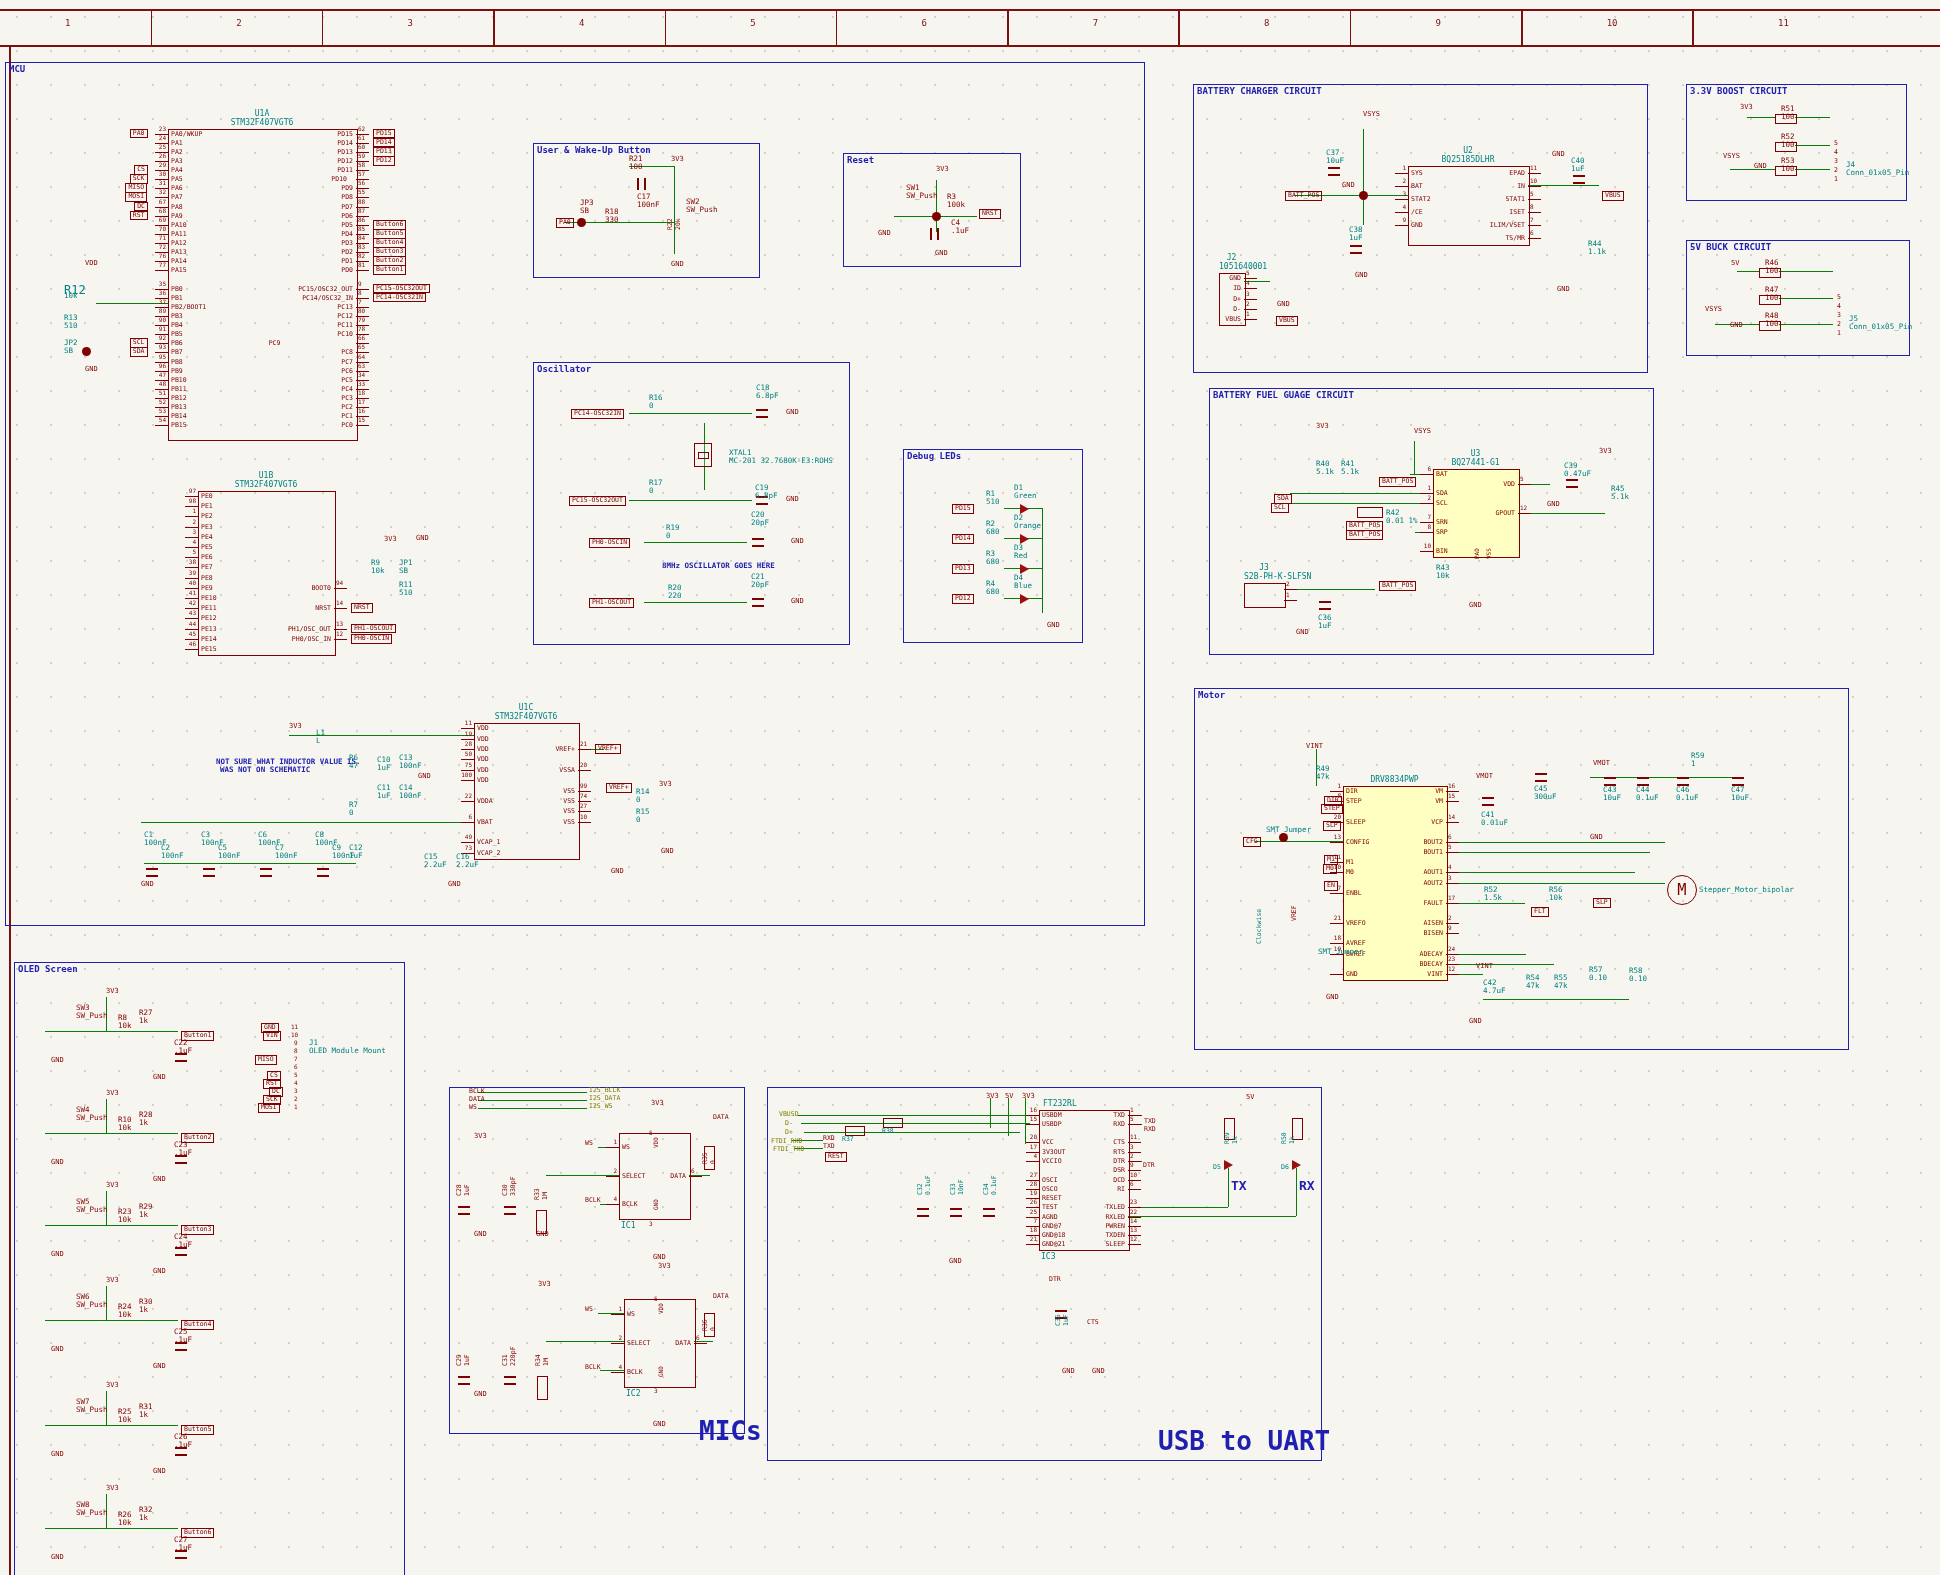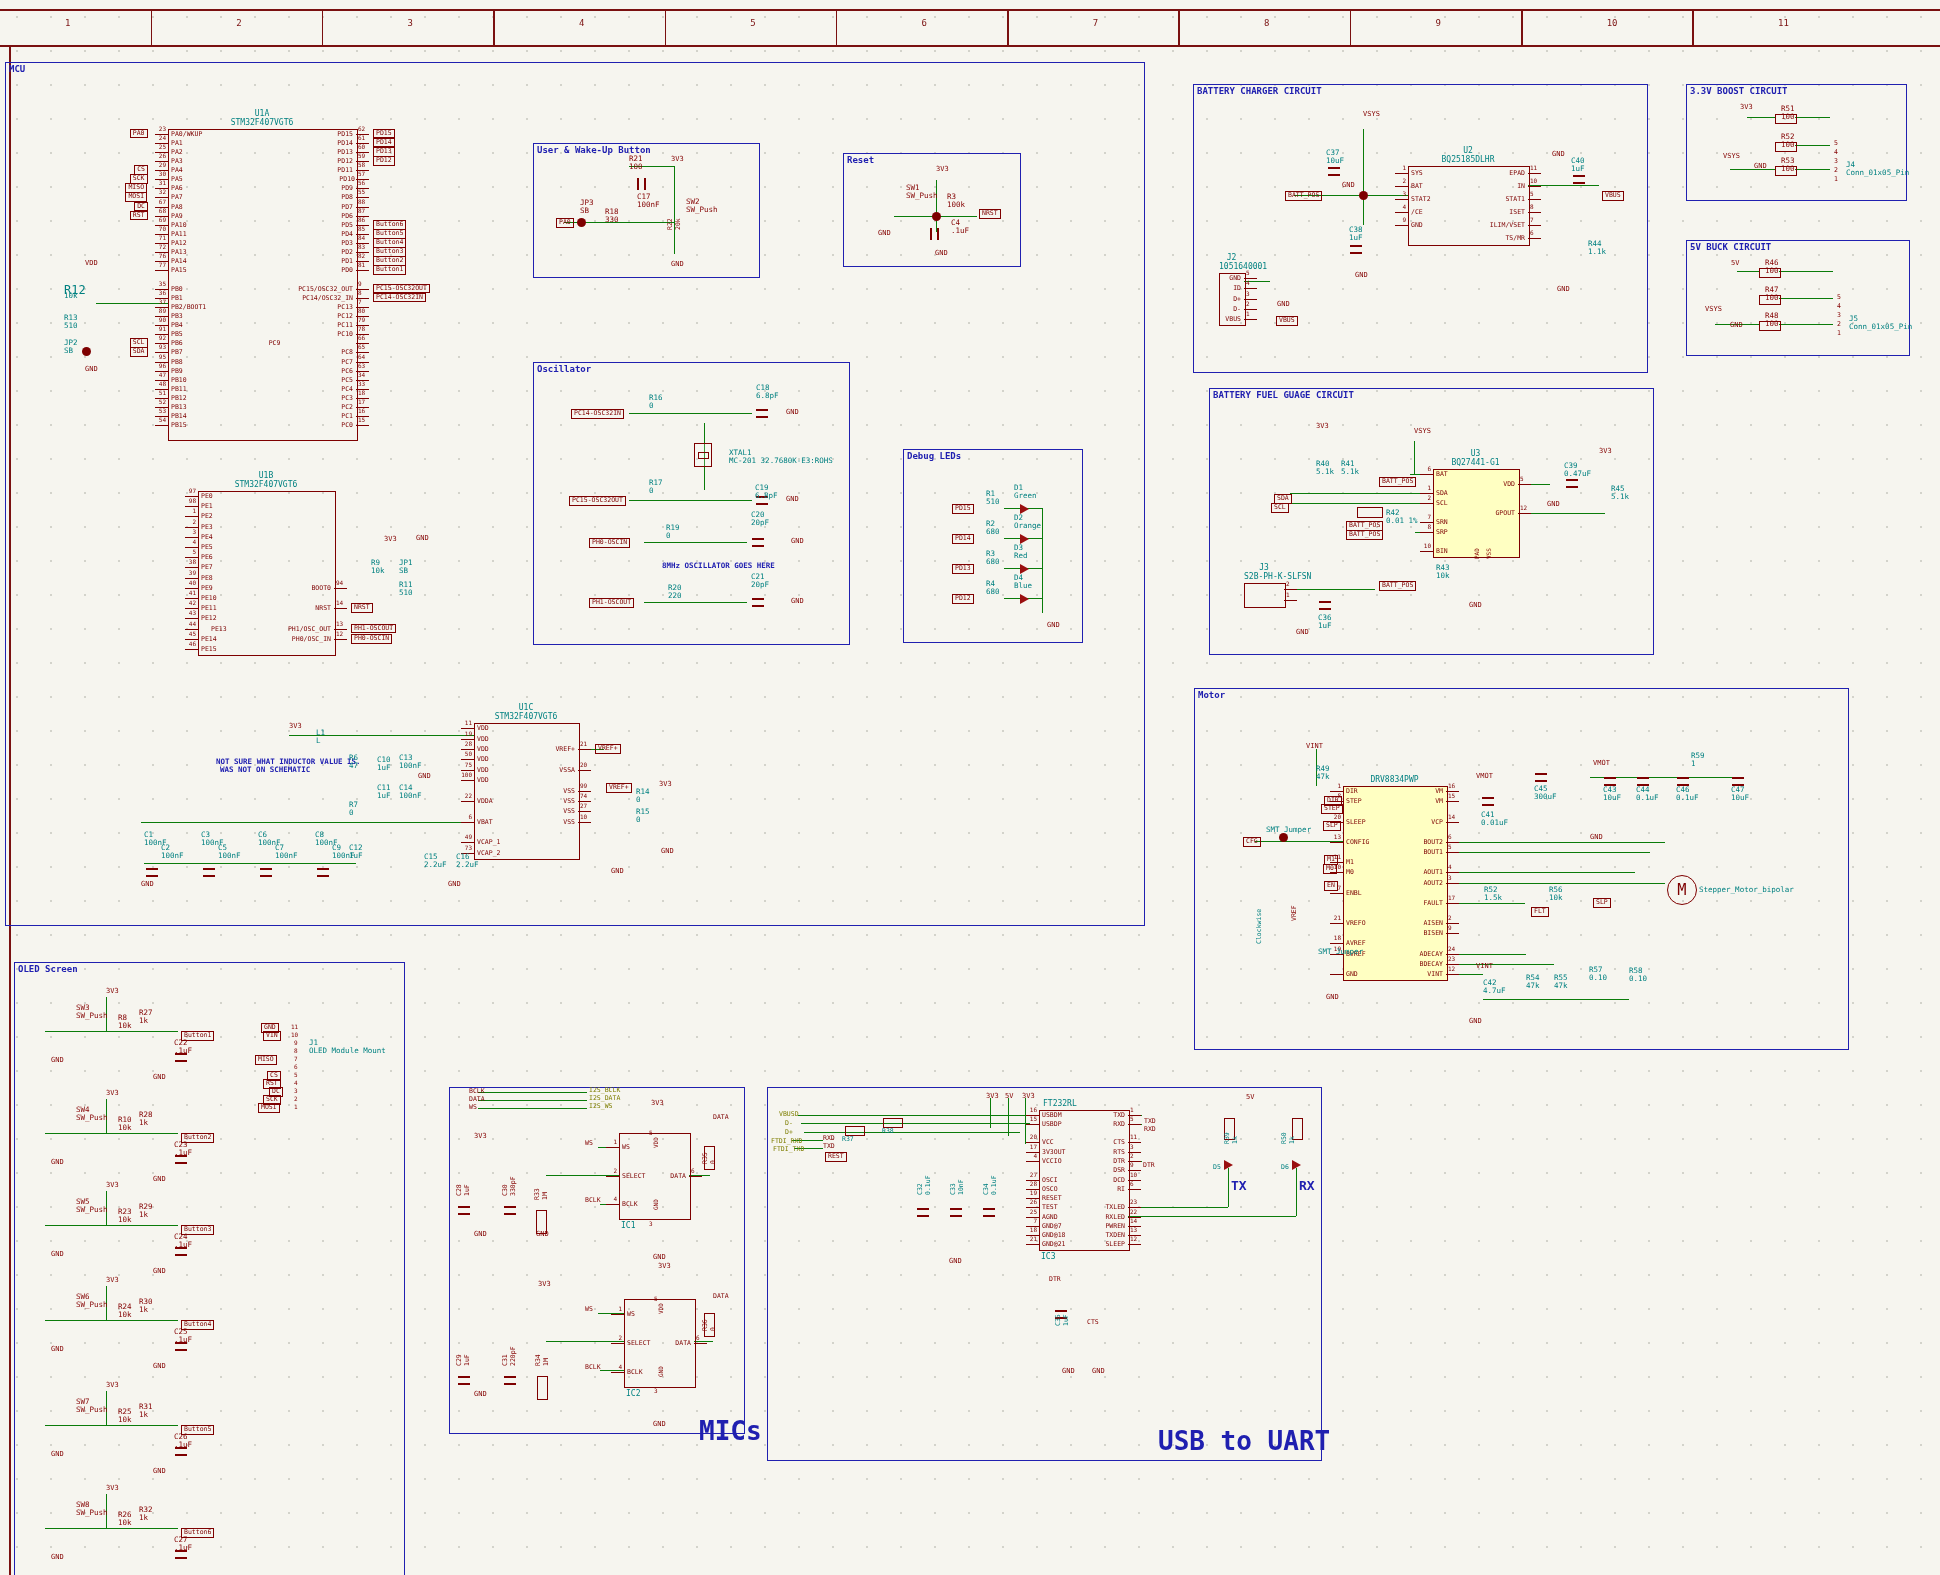--- a/index.html
+++ b/index.html
@@ -187,21 +187,21 @@
       <div class="pnum" style="top: 80.7941px; left: 352px;">60</div>
       <div class="pline" style="top: 88.7941px; width: 13px; left: 350px;"></div>
       <div class="glabel" style="top: 83.7941px; left: 367px;">PD13</div>
       <div class="pname" style="top: 94.9118px; left: 162px; width: 185px; text-align: right;">PD12</div>
       <div class="pnum" style="top: 89.9118px; left: 352px;">59</div>
       <div class="pline" style="top: 97.9118px; width: 13px; left: 350px;"></div>
       <div class="glabel" style="top: 92.9118px; left: 367px;">PD12</div>
       <div class="pname" style="top: 104.029px; left: 162px; width: 185px; text-align: right;">PD11</div>
       <div class="pnum" style="top: 99.0294px; left: 352px;">58</div>
       <div class="pline" style="top: 107.029px; width: 13px; left: 350px;"></div>
-      <div class="pname" style="top: 113.147px; left: 164px; width: 185px; text-align: right;">PD10</div>
+      <div class="pname" style="top: 113.147px; left: 156px; width: 185px; text-align: right;">PD10</div>
       <div class="pnum" style="top: 108.147px; left: 352px;">57</div>
       <div class="pline" style="top: 116.147px; width: 13px; left: 350px;"></div>
       <div class="pname" style="top: 122.265px; left: 162px; width: 185px; text-align: right;">PD9</div>
       <div class="pnum" style="top: 117.265px; left: 352px;">56</div>
       <div class="pline" style="top: 125.265px; width: 13px; left: 350px;"></div>
       <div class="pname" style="top: 131.382px; left: 162px; width: 185px; text-align: right;">PD8</div>
       <div class="pnum" style="top: 126.382px; left: 352px;">55</div>
       <div class="pline" style="top: 134.382px; width: 13px; left: 350px;"></div>
       <div class="pname" style="top: 140.5px; left: 162px; width: 185px; text-align: right;">PD7</div>
       <div class="pnum" style="top: 135.5px; left: 352px;">88</div>
@@ -318,21 +318,21 @@
       <div class="pline" style="top: 524.781px; width: 13px; left: 179px;"></div>
       <div class="pname" style="top: 531.969px; left: 195px;">PE10</div>
       <div class="pnum" style="top: 526.969px; left: 170px; width: 20px; text-align: right;">41</div>
       <div class="pline" style="top: 534.969px; width: 13px; left: 179px;"></div>
       <div class="pname" style="top: 542.156px; left: 195px;">PE11</div>
       <div class="pnum" style="top: 537.156px; left: 170px; width: 20px; text-align: right;">42</div>
       <div class="pline" style="top: 545.156px; width: 13px; left: 179px;"></div>
       <div class="pname" style="top: 552.344px; left: 195px;">PE12</div>
       <div class="pnum" style="top: 547.344px; left: 170px; width: 20px; text-align: right;">43</div>
       <div class="pline" style="top: 555.344px; width: 13px; left: 179px;"></div>
-      <div class="pname" style="top: 562.531px; left: 205px;">PE13</div>
+      <div class="pname" style="top: 562.531px; left: 195px;">PE13</div>
       <div class="pnum" style="top: 557.531px; left: 170px; width: 20px; text-align: right;">44</div>
       <div class="pline" style="top: 565.531px; width: 13px; left: 179px;"></div>
       <div class="pname" style="top: 572.719px; left: 195px;">PE14</div>
       <div class="pnum" style="top: 567.719px; left: 170px; width: 20px; text-align: right;">45</div>
       <div class="pline" style="top: 575.719px; width: 13px; left: 179px;"></div>
       <div class="pname" style="top: 582.906px; left: 195px;">PE15</div>
       <div class="pnum" style="top: 577.906px; left: 170px; width: 20px; text-align: right;">46</div>
       <div class="pline" style="top: 585.906px; width: 13px; left: 179px;"></div>
       <div class="pname" style="top: 521.781px; left: 192px; width: 133px; text-align: right;">BOOT0</div>
       <div class="pnum" style="top: 516.781px; left: 330px;">94</div>

